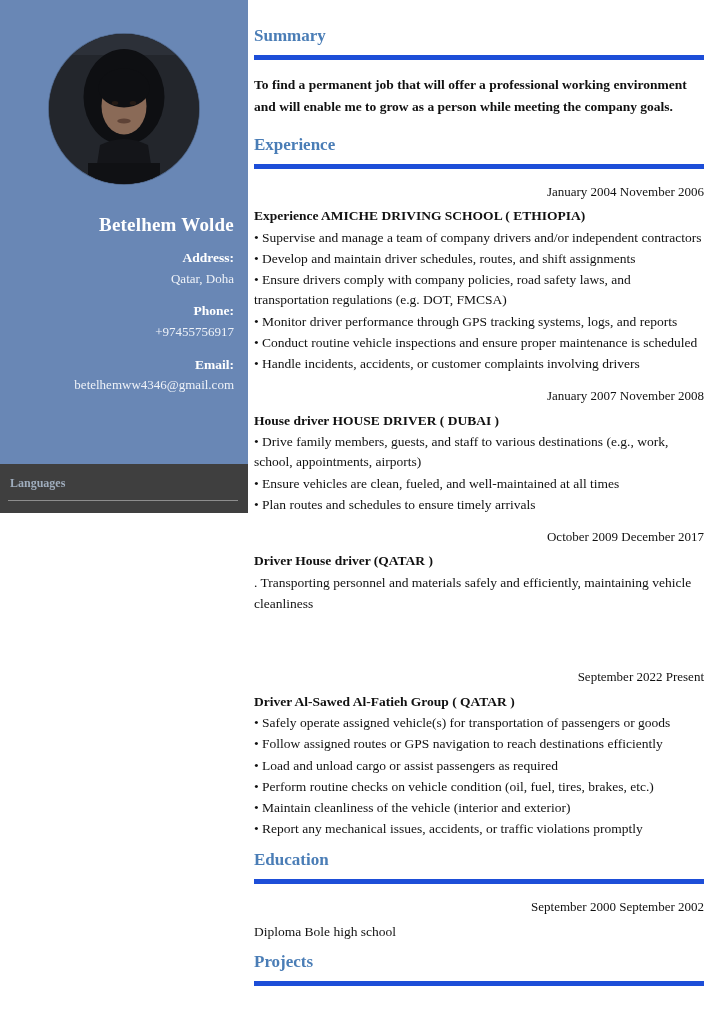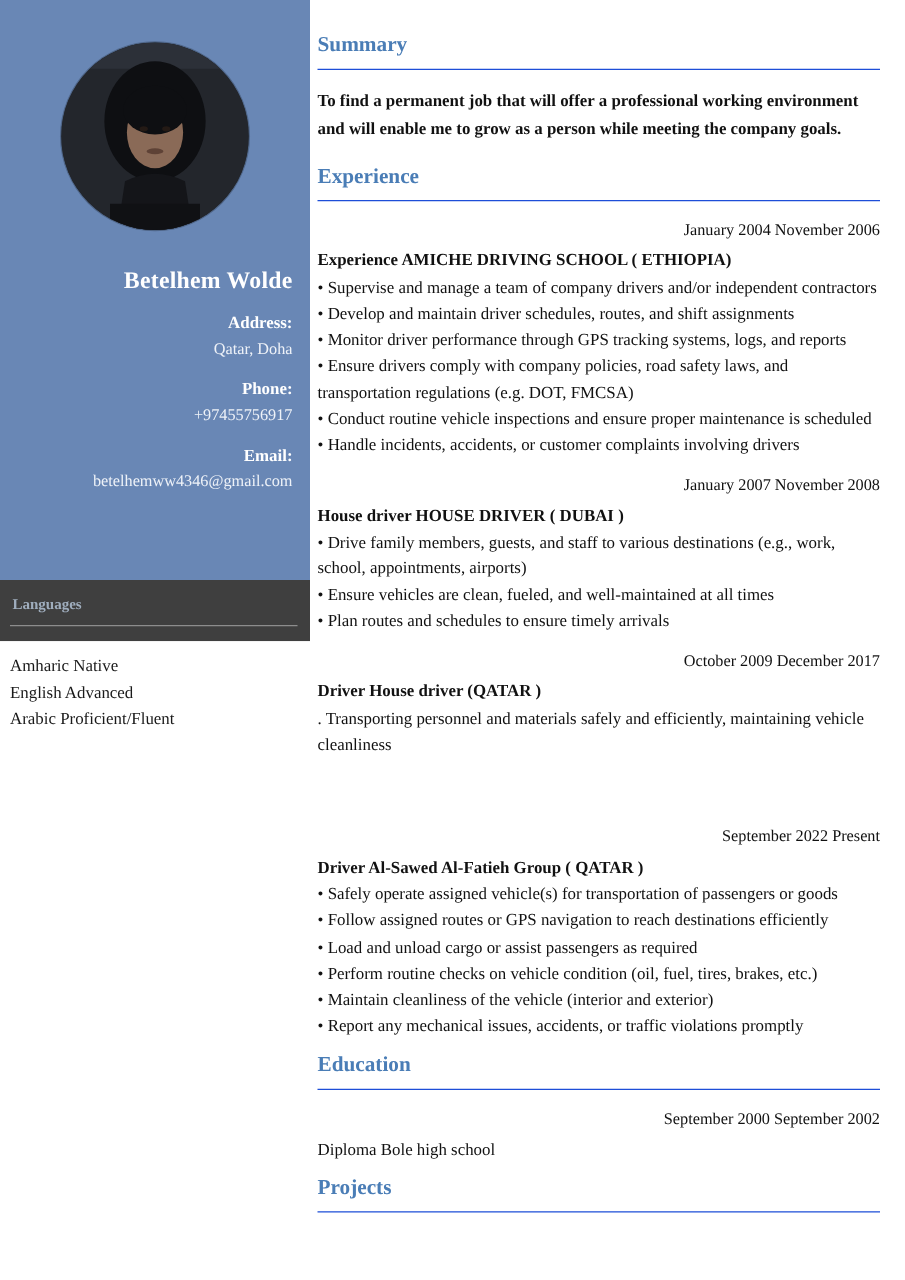--- a/index.html
+++ b/index.html
@@ -59,21 +59,21 @@
 
   
   .main{
     flex:1;
     padding:12px 20px 0 6px;
   }
   .section-title{
     color:var(--heading-blue);
     font-weight:bold;font-size:17px;
     padding-bottom:9px;
-    border-bottom:1px solid #1d4ed8;
+    border-bottom:5px solid #1d4ed8;
   }
   .summary-text{
     font-weight:bold;font-size:13.5px;line-height:1.65;
     margin:13px 0 16px;
   }
   .job{margin-top:2px;}
   .job-dates{
     text-align:right;font-size:13px;line-height:1.4;
     margin:13px 0 5px;
   }
@@ -118,41 +118,36 @@
         <div class="contact-group">
           <div class="contact-label">Email:</div>
           <div class="contact-value">betelhemww4346@gmail.com</div>
         </div>
       </div>
     </div>
 
     <div class="lang-band">
       <div class="lang-title">Languages</div>
     </div>
-    <div class="lang-list">
-      <div class="lang-item">Amharic Native</div>
-      <div class="lang-item">English Advanced</div>
-      <div class="lang-item">Arabic Proficient/Fluent</div>
-    </div>
   </aside>
 
   <main class="main">
 
     <h2 class="section-title">Summary</h2>
     <p class="summary-text">To find a permanent job that will offer a professional working environment and will enable me to grow as a person while meeting the company goals.</p>
 
     <h2 class="section-title mt-section">Experience</h2>
 
     <div class="job">
       <div class="job-dates">January 2004 November 2006</div>
       <div class="job-title">Experience AMICHE DRIVING SCHOOL ( ETHIOPIA)</div>
       <div class="job-bullet">• Supervise and manage a team of company drivers and/or independent contractors</div>
       <div class="job-bullet">• Develop and maintain driver schedules, routes, and shift assignments</div>
+      <div class="job-bullet">• Ensure drivers comply with company policies, road safety laws, and transportation regulations (e.g. DOT, FMCSA)</div>
       <div class="job-bullet">• Monitor driver performance through GPS tracking systems, logs, and reports</div>
-      <div class="job-bullet">• Ensure drivers comply with company policies, road safety laws, and transportation regulations (e.g. DOT, FMCSA)</div>
       <div class="job-bullet">• Conduct routine vehicle inspections and ensure proper maintenance is scheduled</div>
       <div class="job-bullet">• Handle incidents, accidents, or customer complaints involving drivers</div>
     </div>
 
     <div class="job">
       <div class="job-dates">January 2007 November 2008</div>
       <div class="job-title">House driver HOUSE DRIVER ( DUBAI )</div>
       <div class="job-bullet">• Drive family members, guests, and staff to various destinations (e.g., work, school, appointments, airports)</div>
       <div class="job-bullet">• Ensure vehicles are clean, fueled, and well-maintained at all times</div>
       <div class="job-bullet">• Plan routes and schedules to ensure timely arrivals</div>

